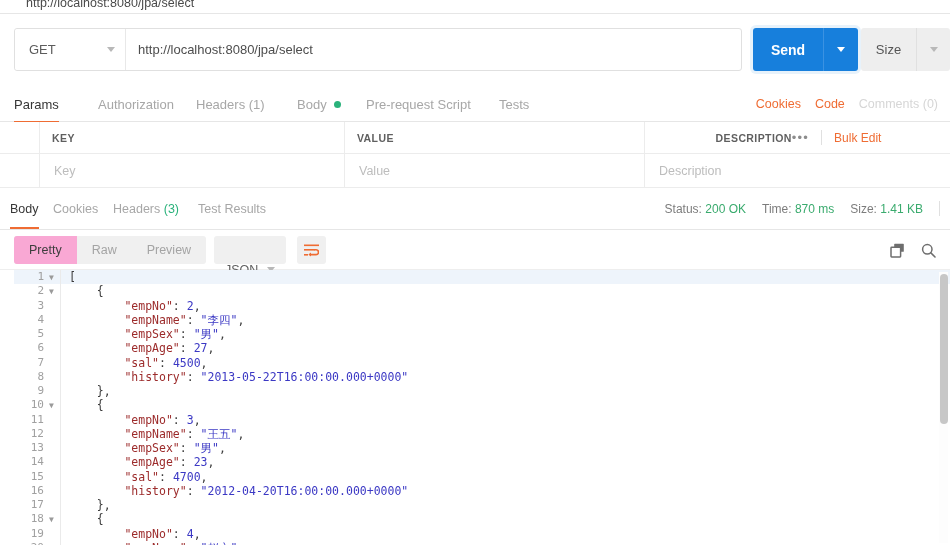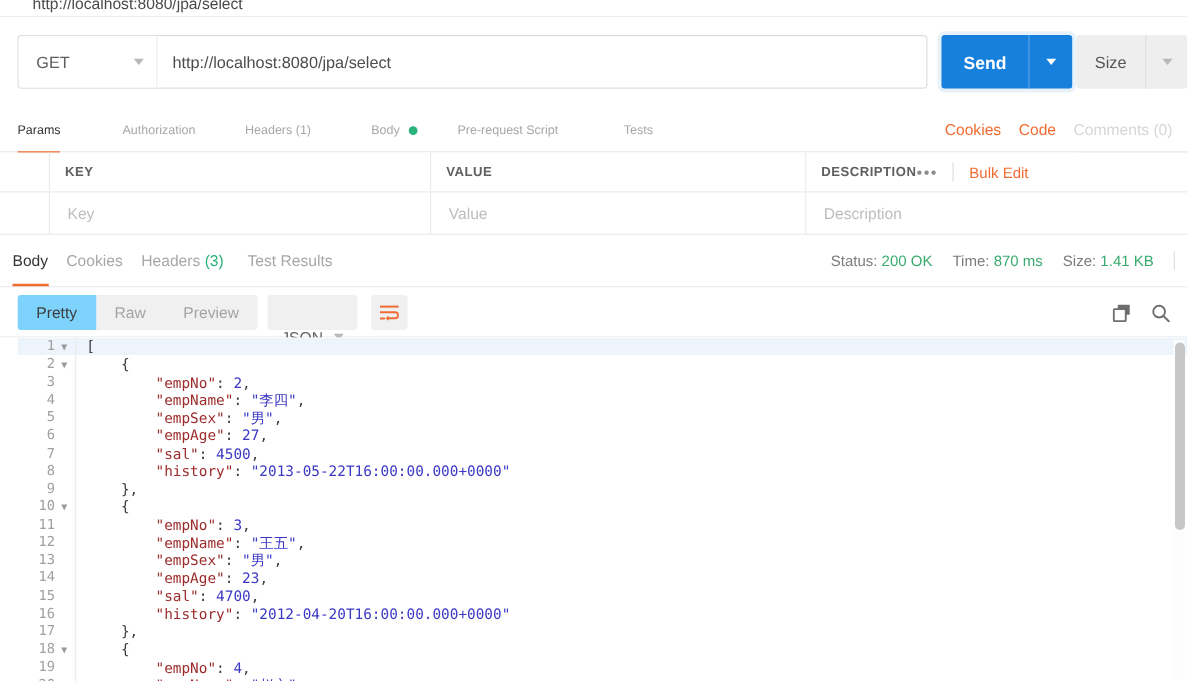--- a/index.html
+++ b/index.html
@@ -81,21 +81,21 @@
   }
 
   
   .reqtabs {
     position:absolute; left:0; top:86px; width:950px; height:36px;
     border-bottom:1px solid #e6e6e6; background:#fff;
   }
   .reqtabs .inner { position:relative; height:100%; }
   .rtab {
     position:absolute; top:0; height:36px; display:flex; align-items:center;
-    font-size:10px; color:#a7a7a7; cursor:pointer; white-space:nowrap;
+    font-size:13px; color:#a7a7a7; cursor:pointer; white-space:nowrap;
   }
   .rtab.active { color:#363636; }
   .rtab.active:after {
     content:""; position:absolute; left:0; right:0; bottom:-1px; height:2.5px; background:#ef6c33;
   }
   .dot-green {
     width:7px;height:7px;border-radius:50%;background:#2ab27b;
     display:inline-block; margin-left:7px;
   }
   .rt-right { position:absolute; top:0; height:36px; display:flex; align-items:center; gap:14px; right:12px; }
@@ -104,21 +104,21 @@
 
   
   .ptable { position:absolute; left:0; top:122px; width:862px; height:66px; background:#fff; }
   .prow { position:absolute; left:0; width:950px; display:flex; }
   .prow.head { top:0; height:32px; border-bottom:1px solid #ececec; }
   .prow.body { top:32px; height:34px; border-bottom:1px solid #ececec; }
   .pcell { display:flex; align-items:center; height:100%; border-right:1px solid #ececec; }
   .c-check { width:40px; }
   .c-key { width:305px; padding-left:12px; }
   .c-val { width:300px; padding-left:12px; }
-  .c-desc { flex:1; padding-left:12px; display:flex; align-items:center; justify-content:flex-start; padding-right:10px; border-right:0;}
+  .c-desc { flex:1; padding-left:12px; display:flex; align-items:center; justify-content:center; padding-right:10px; border-right:0;}
   .hlabel { font-size:10.5px; font-weight:bold; color:#5f5f5f; letter-spacing:.4px; }
   .pinput {
     border:0;outline:none;background:transparent;width:100%;font-size:12.5px;color:#555;
     font-family:"Liberation Sans", sans-serif;
   }
   .pinput::placeholder { color:#bdbdbd; }
   .desc-tools { display:flex; align-items:center; gap:12px; }
   .ellipsis { font-size:13px; color:#8c8c8c; letter-spacing:1.2px; cursor:pointer; }
   .bulk { font-size:12px; color:#ef6c33; cursor:pointer; }
   .vsep { width:1px; height:15px; background:#e0e0e0; }
@@ -154,21 +154,21 @@
     border-bottom:1px solid #eeeeee;
   }
   .seg {
     position:absolute; left:14px; top:6px; height:28px; display:flex; align-items:center;
     background:#f0f0f0; border-radius:3px; overflow:hidden;
   }
   .seg .s {
     padding:0 15px; height:28px; display:flex; align-items:center;
     font-size:12.5px; color:#a4a4a4; cursor:pointer;
   }
-  .seg .s.active { color:#3d3d3d; background:#7dd3fc; }
+  .seg .s.active { color:#3d3d3d; background:#f9a8d4; }
   .jsonsel {
     position:absolute; left:214px; top:6px; height:28px; display:flex; align-items:center;
     gap:9px; padding:0 11px; background:#f0f0f0; border-radius:3px; cursor:pointer;
   }
   .jsonsel span { font-size:12.5px; color:#606060;margin-top:39px; }
   .wrapbtn {
     position:absolute; left:297px; top:6px; width:29px; height:28px;
     background:#f0f0f0; border-radius:3px; display:flex; align-items:center;
     justify-content:center; cursor:pointer;
   }

